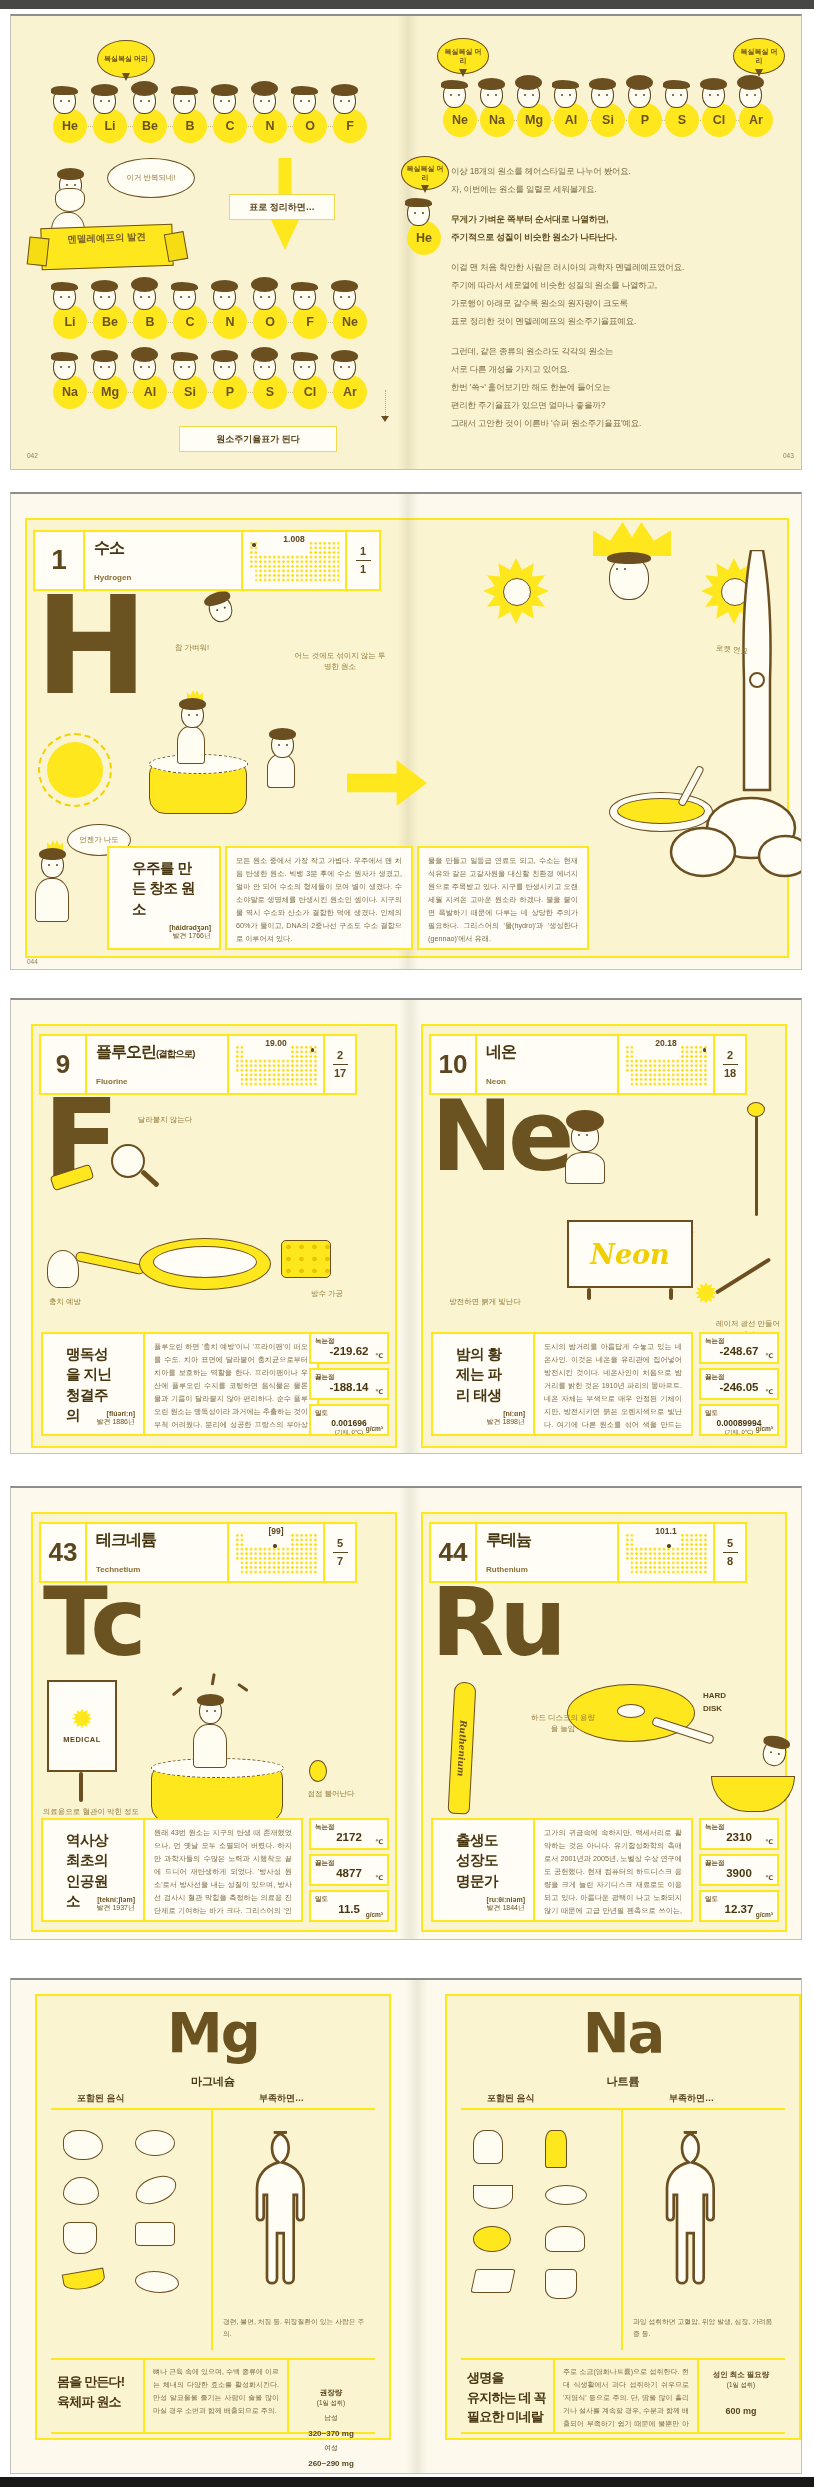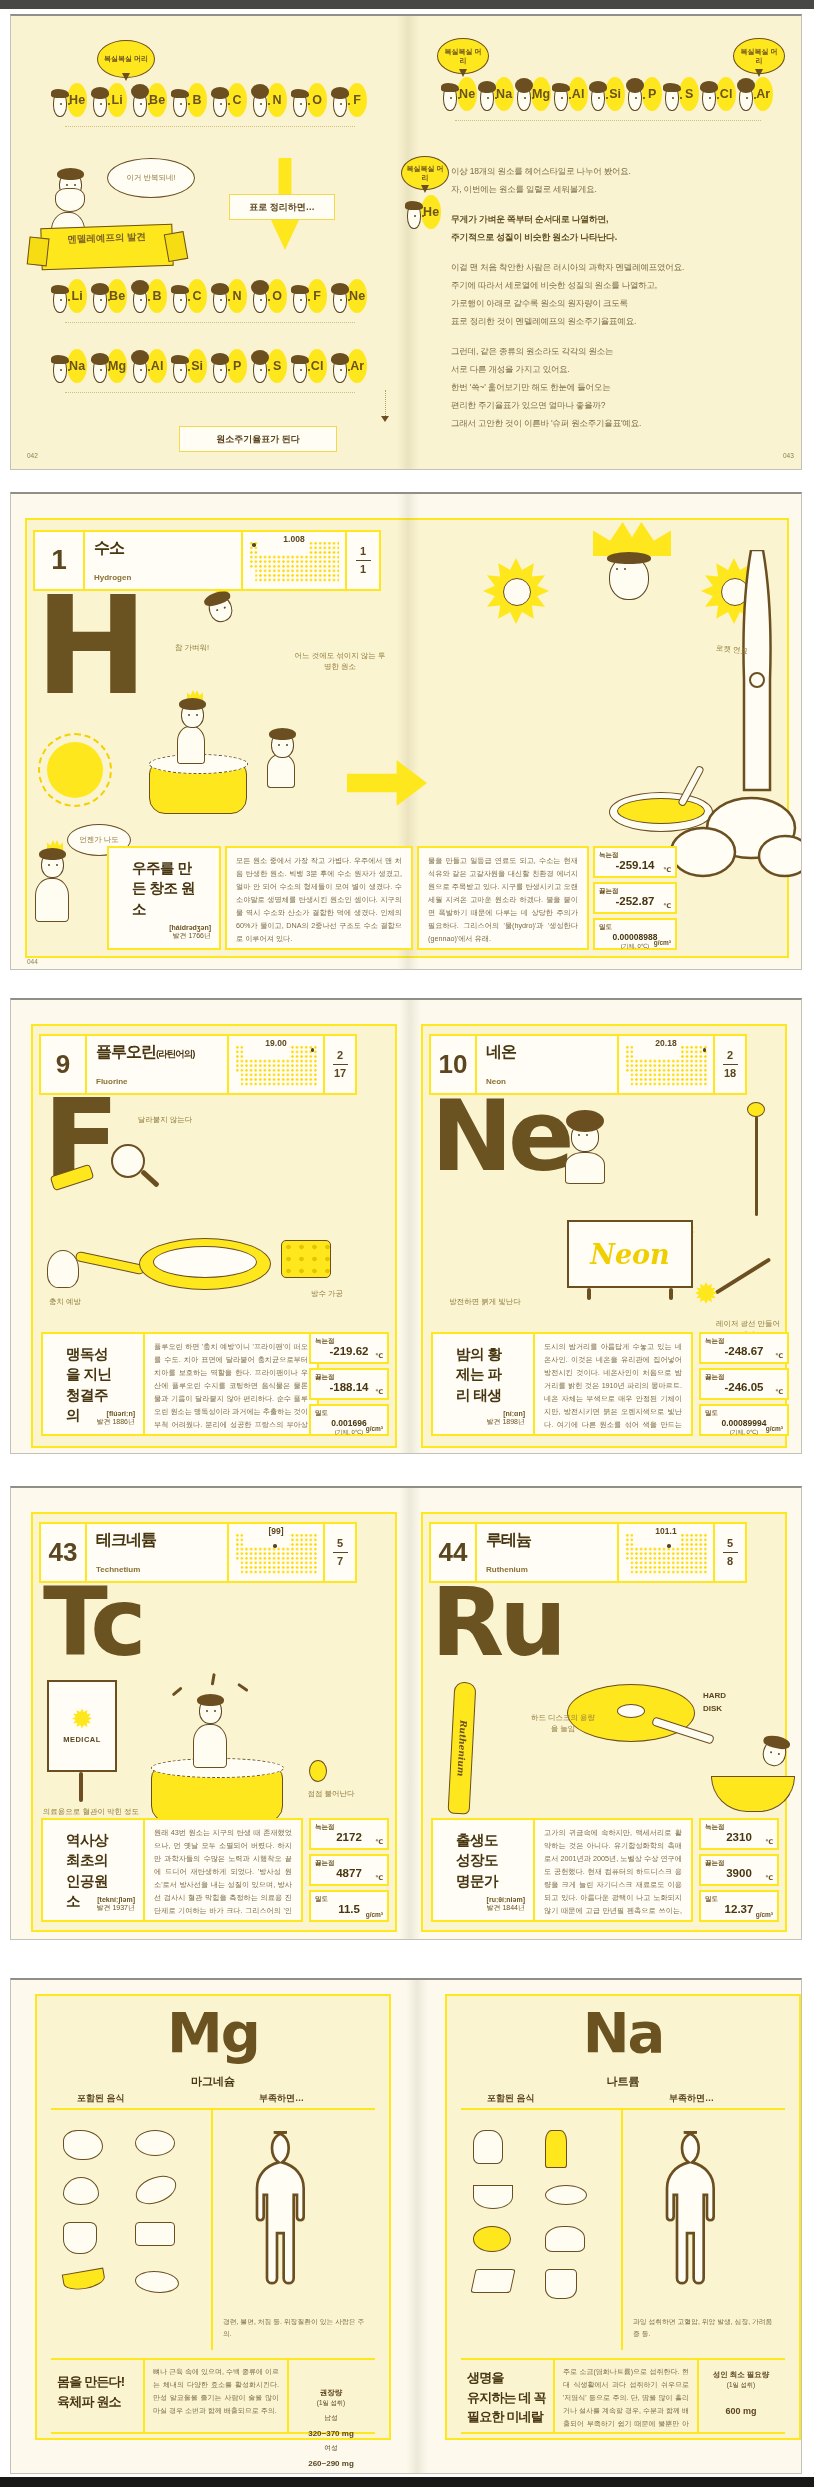--- a/index.html
+++ b/index.html
@@ -4,21 +4,21 @@
 <style>
   html,body{margin:0;padding:0;background:#ffffff;font-family:"Liberation Sans","DejaVu Sans",sans-serif}
   #stage{position:relative;width:814px;height:2487px;background:#ffffff;overflow:hidden}
   .bar{position:absolute;left:0;right:0}
   .panel{position:absolute;left:10px;width:792px;background:#fcf8e6;border:1px solid #c2c2bb;border-top:2px solid #8f8f89;box-sizing:border-box;overflow:hidden}
   .pagebox{position:absolute;border:2px solid #ffe71e;background:#fbf4d0;box-sizing:border-box}
   .gutter{position:absolute;top:0;bottom:0;width:22px;background:linear-gradient(90deg,rgba(120,110,70,0),rgba(120,110,70,.12),rgba(120,110,70,0))}
   
   .chiprow{position:absolute;display:flex}
   .chiprow::before{content:"";position:absolute;left:12px;right:12px;top:38px;border-top:1.5px dotted #cfc07a;z-index:0}
-  .chip{width:34px;display:flex;flex-direction:row;align-items:flex-end;position:relative}
+  .chip{width:34px;display:flex;flex-direction:column;align-items:flex-start;position:relative}
   .chip.abs{position:absolute}
   .head{width:23px;height:26px;background:#fffdf2;border:1.5px solid #5b4620;border-radius:48% 48% 46% 46%;position:relative;z-index:2;box-sizing:border-box}
   .head::before{content:"";position:absolute;top:-5px;left:-3px;right:-3px;height:12px;background:#6b4f21;border-radius:55% 55% 45% 45%}
   .head::after{content:"";position:absolute;top:11px;left:6px;width:2px;height:2px;border-radius:50%;background:#5b4620;box-shadow:8px 0 0 #5b4620}
   .chip:nth-child(3n) .head::before{height:15px;top:-8px;border-radius:50%}
   .chip:nth-child(3n+1) .head::before{height:9px;top:-3px;border-radius:40% 60% 30% 30%}
   .head.afro::before{height:22px;top:-13px;left:-6px;right:-6px;border-radius:50%}
   .circ{margin-top:-5px;width:34px;height:34px;border-radius:50%;background:#ffe71e;color:#6a531f;font-weight:bold;font-size:12.5px;display:flex;align-items:center;justify-content:center;z-index:1}
   
   .bubble{position:absolute;background:#ffe71e;border:1.5px solid #6b4f21;border-radius:50%;color:#6b5220;font-size:7px;font-weight:bold;text-align:center;display:flex;align-items:center;justify-content:center;line-height:1.3;padding:4px;box-sizing:border-box;z-index:3}
@@ -376,49 +376,31 @@
         <div class="pron">[háidrədʒən]</div>
         <div class="found">발견 1766년</div>
       </div>
     </div>
     <div class="infobox" style="left:214px;top:352px;width:188px;height:104px">
       <div class="dsc">모든 원소 중에서 가장 작고 가볍다. 우주에서 맨 처음 탄생한 원소. 빅뱅 3분 후에 수소 원자가 생겼고, 얼마 안 되어 수소의 형제들이 모여 별이 생겼다. 수소야말로 생명체를 탄생시킨 원소인 셈이다. 지구의 물 역시 수소와 산소가 결합한 덕에 생겼다. 인체의 60%가 물이고, DNA의 2중나선 구조도 수소 결합으로 이루어져 있다.</div>
     </div>
     <div class="infobox" style="left:406px;top:352px;width:172px;height:104px">
       <div class="dsc">물을 만들고 일등급 연료도 되고, 수소는 현재 석유와 같은 고갈자원을 대신할 친환경 에너지원으로 주목받고 있다. 지구를 탄생시키고 오랜 세월 지켜온 고마운 원소라 하겠다. 불을 붙이면 폭발하기 때문에 다루는 데 상당한 주의가 필요하다. 그리스어의 '물(hydro)'과 '생성한다(gennao)'에서 유래.</div>
     </div>
-    <div class="datacol" style="left:582px;top:352px;width:84px;height:104px">
-      <div class="dbox">
-        <span class="lbl">녹는점</span>
-        <div class="val">-259.14</div>
-        <span class="unit">℃</span>
-      </div>
-      <div class="dbox">
-        <span class="lbl">끓는점</span>
-        <div class="val">-252.87</div>
-        <span class="unit">℃</span>
-      </div>
-      <div class="dbox">
-        <span class="lbl">밀도</span>
-        <div class="val sm">0.00008988</div>
-        <div class="nte">(기체, 0℃)</div>
-        <span class="unit">g/cm³</span>
-      </div>
-    </div>
     <div class="pageno" style="left:16px;top:464px">044</div>
   </div>
 
   <div class="panel" style="top:998px;height:456px;background:#fdfaed">
     <div class="gutter" style="left:388px"></div>
 
     <div class="pagebox" style="left:20px;top:24px;width:366px;height:424px"></div>
     <div class="ehdr sm" style="left:28px;top:34px">
       <div class="num">9</div>
       <div class="nm">
-        <div class="kr"><span>플루오린</span><span class="sub">(라틴어의)</span></div>
+        <div class="kr"><span>플루오린</span><span class="sub">(결합으로)</span></div>
         <div class="en">Fluorine</div>
       </div>
       <div class="wt">
         <div class="minitable"></div>
         <div class="minidot" style="right:9px;top:12px"></div>
         <div class="wtval">19.00</div>
       </div>
       <div class="pgf">
         <span>2</span>
           <span class="bar2"></span>
@@ -498,21 +480,21 @@
     <div class="burst" style="left:684px;top:282px;width:22px;height:22px"></div>
     <div class="hand" style="left:704px;top:318px;width:66px">레이저 광선 만들어낸다</div>
     <div class="infobox" style="left:420px;top:332px;width:262px;height:104px">
       <div class="ttl divr" style="width:102px">
         <h3>밤의 황제는 파리 태생</h3>
         <div class="pron">[níːɑn]</div>
         <div class="found">발견 1898년</div>
       </div>
       <div class="dsc">도시의 밤거리를 아름답게 수놓고 있는 네온사인. 이것은 네온을 유리관에 집어넣어 방전시킨 것이다. 네온사인이 처음으로 밤거리를 밝힌 것은 1910년 파리의 몽마르트. 네온 자체는 무색으로 매우 안정된 기체이지만, 방전시키면 붉은 오렌지색으로 빛난다. 여기에 다른 원소를 섞어 색을 만드는데, 헬륨은 노랑, 수은은 청록, 아르곤은 빨강이나 보랏빛을 낸다. 그리스어의 '새로운(neos)'에서 유래.</div>
     </div>
-    <div class="datacol" style="left:688px;top:332px;width:90px;height:104px">
+    <div class="datacol" style="left:688px;top:332px;width:80px;height:104px">
       <div class="dbox">
           <span class="lbl">녹는점</span>
           <div class="val">-248.67</div>
           <span class="unit">℃</span>
         </div>
       <div class="dbox">
           <span class="lbl">끓는점</span>
           <div class="val">-246.05</div>
           <span class="unit">℃</span>
         </div>

